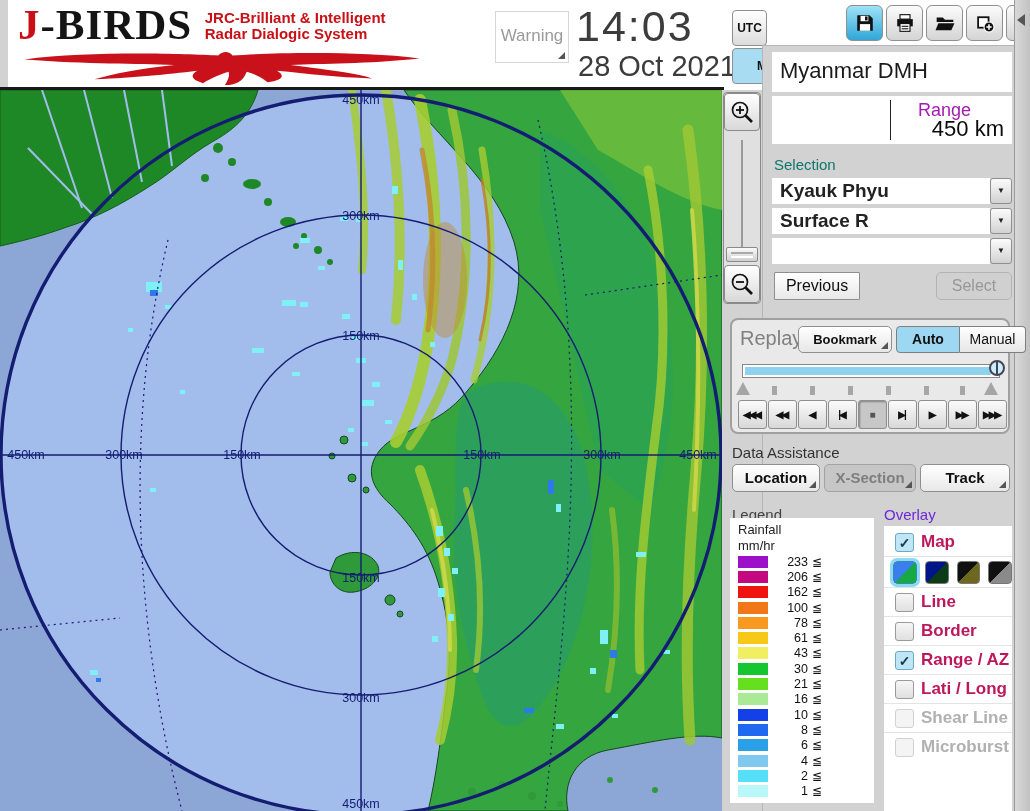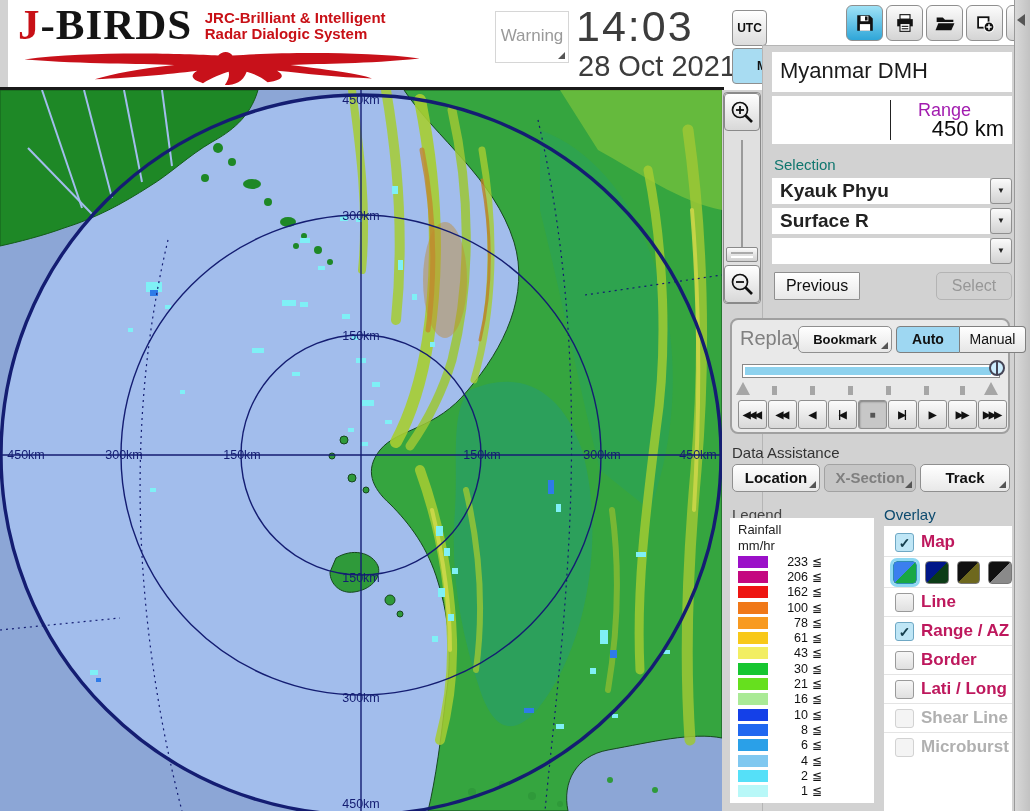--- a/index.html
+++ b/index.html
@@ -105,21 +105,21 @@
 
   
   #da-label{left:732px;top:444px;font-size:15px;color:#333;}
   .da-btn{top:464px;height:28px;background:linear-gradient(#fff,#e8e8e8);border:1px solid #8f8f8f;
           border-radius:5px;font-size:15px;font-weight:bold;color:#111;text-align:center;
           line-height:26px;box-sizing:border-box;}
   .da-btn.disabled{background:#c6c6c6;color:#7f7f7f;border-color:#a2a2a2;}
 
   
   #legend-label{left:732px;top:506px;font-size:15px;color:#444;}
-  #overlay-label{left:884px;top:506px;font-size:15px;color:#0c4a6e;}
+  #overlay-label{left:884px;top:506px;font-size:15px;color:#6d28d9;}
   #legend-card{left:730px;top:518px;width:144px;height:285px;background:#fff;padding:4px 4px 0 8px;box-sizing:border-box;}
   #legend-param,#legend-unit{font-size:13px;color:#222;line-height:16px;}
   .lrow{display:flex;align-items:center;height:15.3px;}
   .lswatch{width:30px;height:12px;margin-right:8px;}
   .lval{width:32px;text-align:right;font-size:12.5px;color:#111;}
   .llte{margin-left:4px;font-size:12px;color:#111;}
 
   
   #overlay-card{left:884px;top:526px;width:128px;height:285px;background:#fff;box-sizing:border-box;padding-top:2px;}
   .orow{display:flex;align-items:center;height:28px;padding-left:11px;border-top:1px solid #e4e4e4;}
@@ -557,26 +557,26 @@
       <div class="mstyle selected" style="background: linear-gradient(135deg, rgb(59, 127, 238) 0px, rgb(59, 127, 238) 50%, rgb(24, 168, 68) 50%, rgb(24, 168, 68) 100%);"></div>
       <div class="mstyle" style="background: linear-gradient(135deg, rgb(0, 22, 136) 0px, rgb(0, 22, 136) 50%, rgb(12, 60, 22) 50%, rgb(12, 60, 22) 100%);"></div>
       <div class="mstyle" style="background: linear-gradient(135deg, rgb(16, 16, 16) 0px, rgb(16, 16, 16) 50%, rgb(110, 104, 30) 50%, rgb(110, 104, 30) 100%);"></div>
       <div class="mstyle" style="background: linear-gradient(135deg, rgb(16, 16, 16) 0px, rgb(16, 16, 16) 50%, rgb(138, 138, 138) 50%, rgb(138, 138, 138) 100%);"></div>
     </div>
     <div class="orow">
       <div class="cb"></div>
       <div class="olabel">Line</div>
     </div>
     <div class="orow">
+      <div class="cb"></div>
+      <div class="olabel">Border</div>
+    </div>
+    <div class="orow">
       <div class="cb checked"></div>
       <div class="olabel">Range / AZ</div>
-    </div>
-    <div class="orow">
-      <div class="cb"></div>
-      <div class="olabel">Border</div>
     </div>
     <div class="orow">
       <div class="cb"></div>
       <div class="olabel">Lati / Long</div>
     </div>
     <div class="orow disabled">
       <div class="cb disabled"></div>
       <div class="olabel">Shear Line</div>
     </div>
     <div class="orow disabled">

